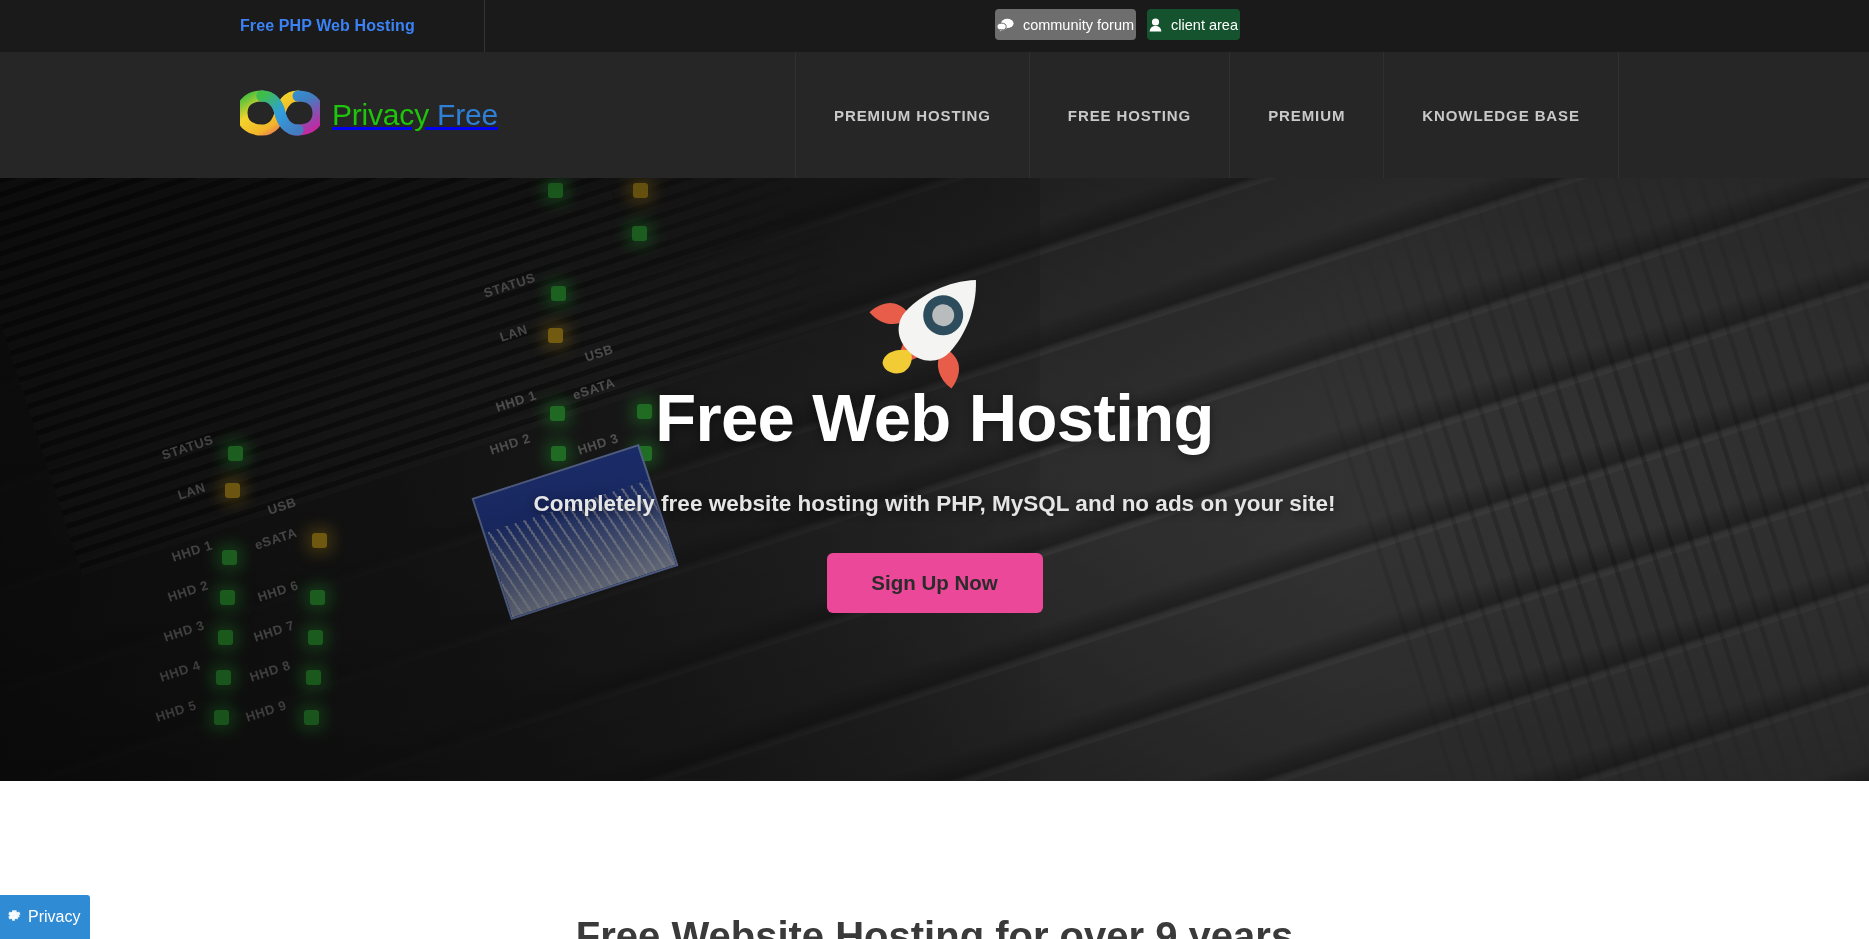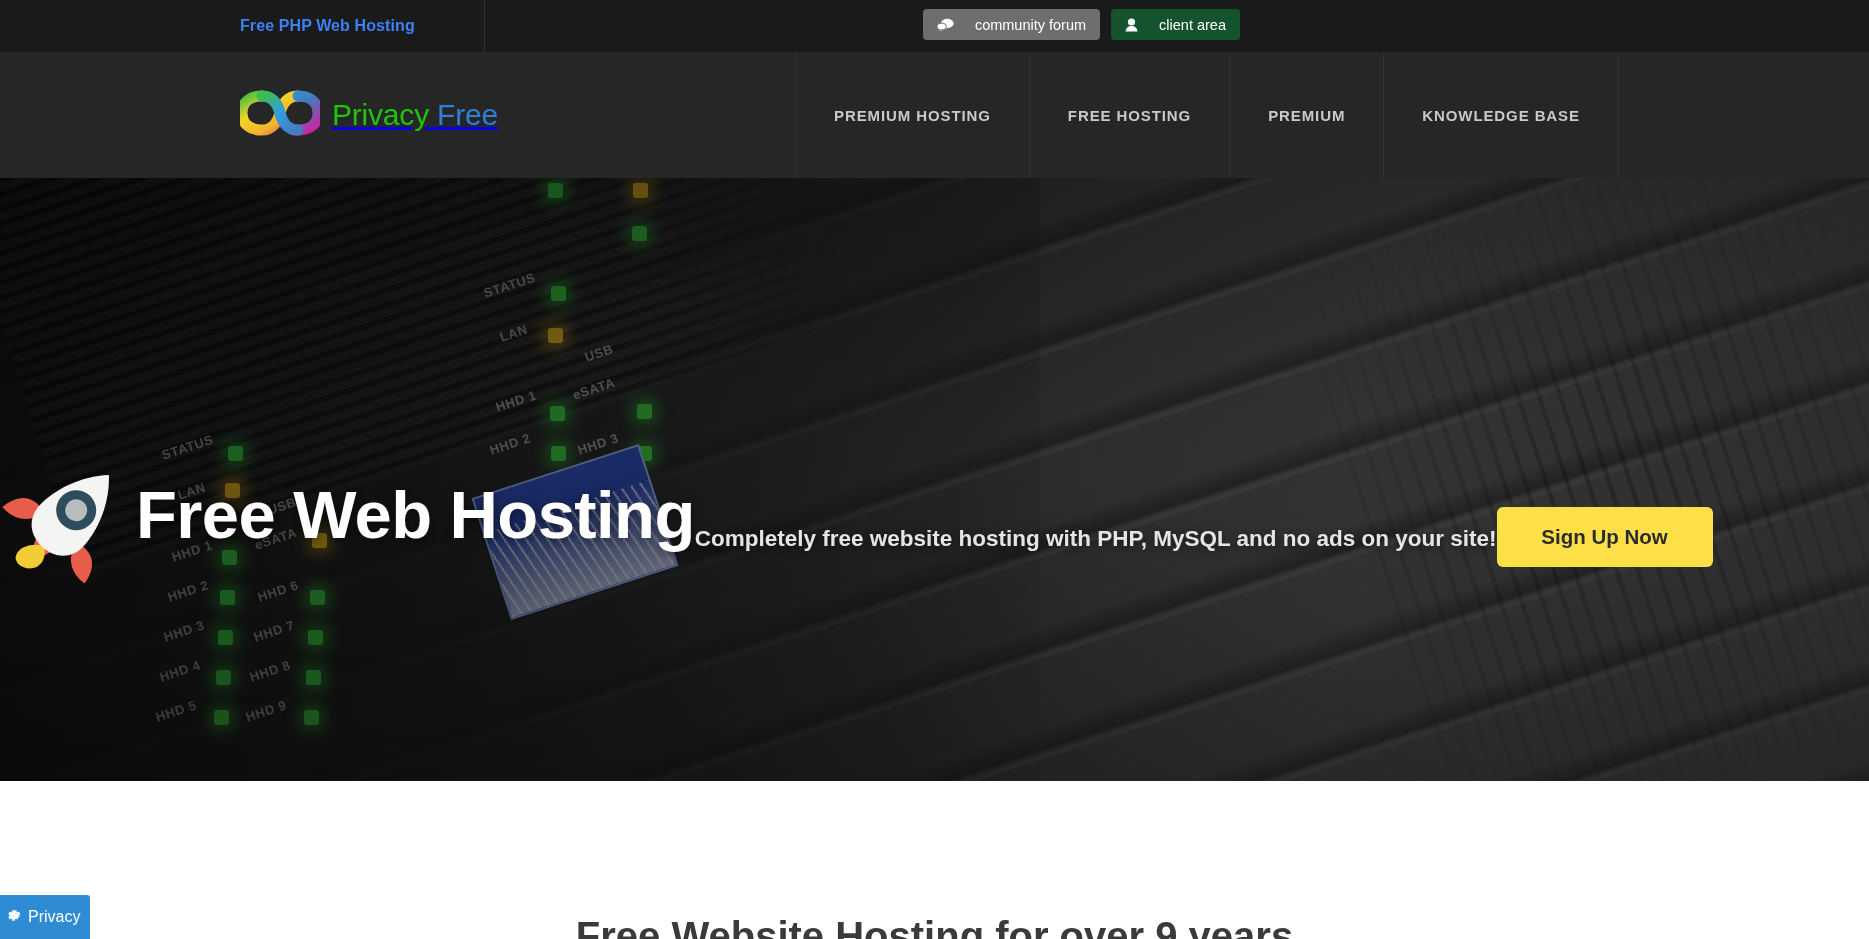--- a/index.html
+++ b/index.html
@@ -25,22 +25,22 @@
   .topbar-divider {
     position:absolute; left:484px; top:0; width:1px; height:52px;
     background:#333333;
   }
   .topbar-actions {
     position:absolute; right:629px; top:9px;
     display:flex; gap:11px; align-items:center;
   }
   .btn-pill {
     height:31px; border-radius:4px;
-    display:flex; align-items:center; gap:21px;
-    padding:0 14px;
+    display:flex; align-items:center; gap:9px;
+    padding:0 2px;
     font-size:14.5px; color:#ffffff;
     white-space:nowrap;
     cursor:pointer;
     border:none;
   }
   .btn-forum { background:#6e6e6e; }
   .btn-client { background:#14532d; }
   .btn-pill .ic { display:flex; align-items:center; }
 
   
@@ -153,41 +153,41 @@
   .lcd-wave {
     position:absolute; left:0; bottom:0; width:100%; height:72%;
     background:
       repeating-linear-gradient(74deg, rgba(200,205,215,.75) 0 2px, rgba(200,205,215,0) 2px 9px),
       linear-gradient(180deg, rgba(180,188,205,0) 0%, rgba(185,192,208,.85) 100%);
   }
 
   
   .hero-content {
     position:absolute; left:0; top:0; width:1869px; height:603px;
-    display:flex; align-items:center;
+    display:flex; flex-direction:column; align-items:center;
     padding-top:78px;
   }
   .rocket { width:136px; height:136px; }
   .hero-title {
     color:#ffffff; font-size:67px; font-weight:bold;
     letter-spacing:-0.6px; line-height:1;
     margin-top:-8px;
     text-shadow:0 2px 10px rgba(0,0,0,.45);
     white-space:nowrap;
   }
   .hero-sub {
     color:#e5e5e5; font-size:22.5px; font-weight:bold;
     margin-top:40px;
     text-shadow:0 2px 8px rgba(0,0,0,.5);
     white-space:nowrap;
   }
   .hero-cta {
     margin-top:36px;
     width:216px; height:60px; border-radius:6px;
-    background:#fde047; color:#2b2b2b;
+    background:#ec4899; color:#2b2b2b;
     font-size:20.5px; font-weight:bold;
     display:flex; align-items:center; justify-content:center;
     cursor:pointer; border:none;
     font-family:"Liberation Sans", sans-serif;
   }
 
   
   .section {
     position:absolute; top:781px; left:0; width:1869px; height:158px;
     background:#ffffff;

